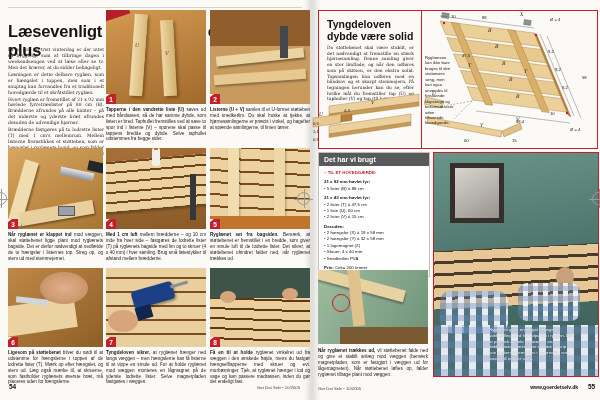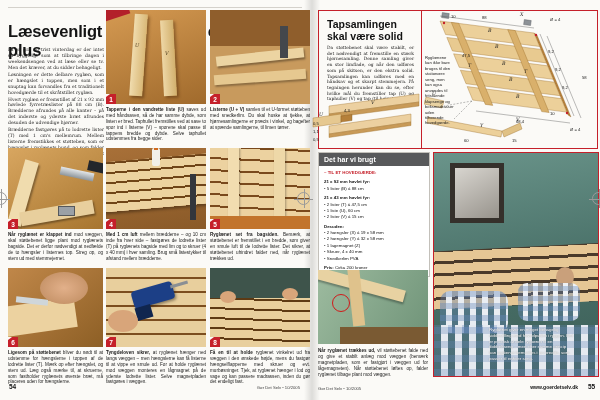--- a/index.html
+++ b/index.html
@@ -208,22 +208,22 @@
   <div class="cap" id="c6"><b>Ligesom på støttebenet</b><span> bliver du nødt til at udstemme for hængslerne i toppen af de lodrette lister (T). Mærk op efter hængslet, og stem ud. Læg også mærke til, at skruerne, som fastholder ryglænets øverste bræt, må placeres uden for hængslerne.</span></div>
   <div class="cap" id="c7"><b>Tyngdeloven sikrer,</b><span> at ryglænet hænger ned langs væggen – men hængslerne kan få listerne til at vippe en smule ud. For at holde ryglænet mod væggen monteres en lågmagnet på de yderste lodrette lister. Selve magnetpladen fastgøres i væggen.</span></div>
   <div class="cap" id="c8"><b>Få en til at holde</b><span> ryglænet vinkelret ud fra væggen i den ønskede højde, mens du fastgør hængselflapperne med skruer og evt. murbøsninger. Tjek, at ryglænet hænger i lod og vage og kan passere madrassen, inden du gør det endeligt fast.</span></div>
 
   <div class="f54">54</div>
   <div class="fissueL">Gør Det Selv • 10/2005</div>
 
   <div class="frame"></div>
   <div class="fdivider"></div>
   <div class="boxtitle">
-    <div>Tapsamlingen</div>
-    <div>skal være solid</div>
+    <div>Tyngdeloven</div>
+    <div>dybde være solid</div>
   </div>
   <div class="boxbody">Da støttebenet skal være stabilt, er det nødvendigt at fremstille en stærk hjørnesamling. Denne samling giver en stor limflade, og når den udføres som på skitsen, er den ekstra solid. Tapsamlingen kan udføres med en håndsav og et skarpt stemmejern. På tegningen herunder kan du se, efter hvilke mål du fremstiller tap (U) og taphuller (V) og tap (til højre).</div>
 
   <svg class="tapsvg" viewBox="0 0 112 55">
     <polygon points="18,14 108,2 108,10 18,22" fill="#ecd0a0" stroke="#a1742f" stroke-width="0.4"></polygon>
     <polygon points="18,22 108,10 108,14 18,26" fill="#c89a58" stroke="#a1742f" stroke-width="0.4"></polygon>
     <polygon points="2,26 30,22 30,31 2,35" fill="#e6c890" stroke="#a1742f" stroke-width="0.4"></polygon>
     <polygon points="30,24 41,22.5 41,28.5 30,30" fill="#b5803a" stroke="#8a5d22" stroke-width="0.4"></polygon>
     <polygon points="18,34 100,22 100,30 18,42" fill="#ecd0a0" stroke="#a1742f" stroke-width="0.4"></polygon>
     <polygon points="18,42 100,30 100,33.5 18,45.5" fill="#c89a58" stroke="#a1742f" stroke-width="0.4"></polygon>

